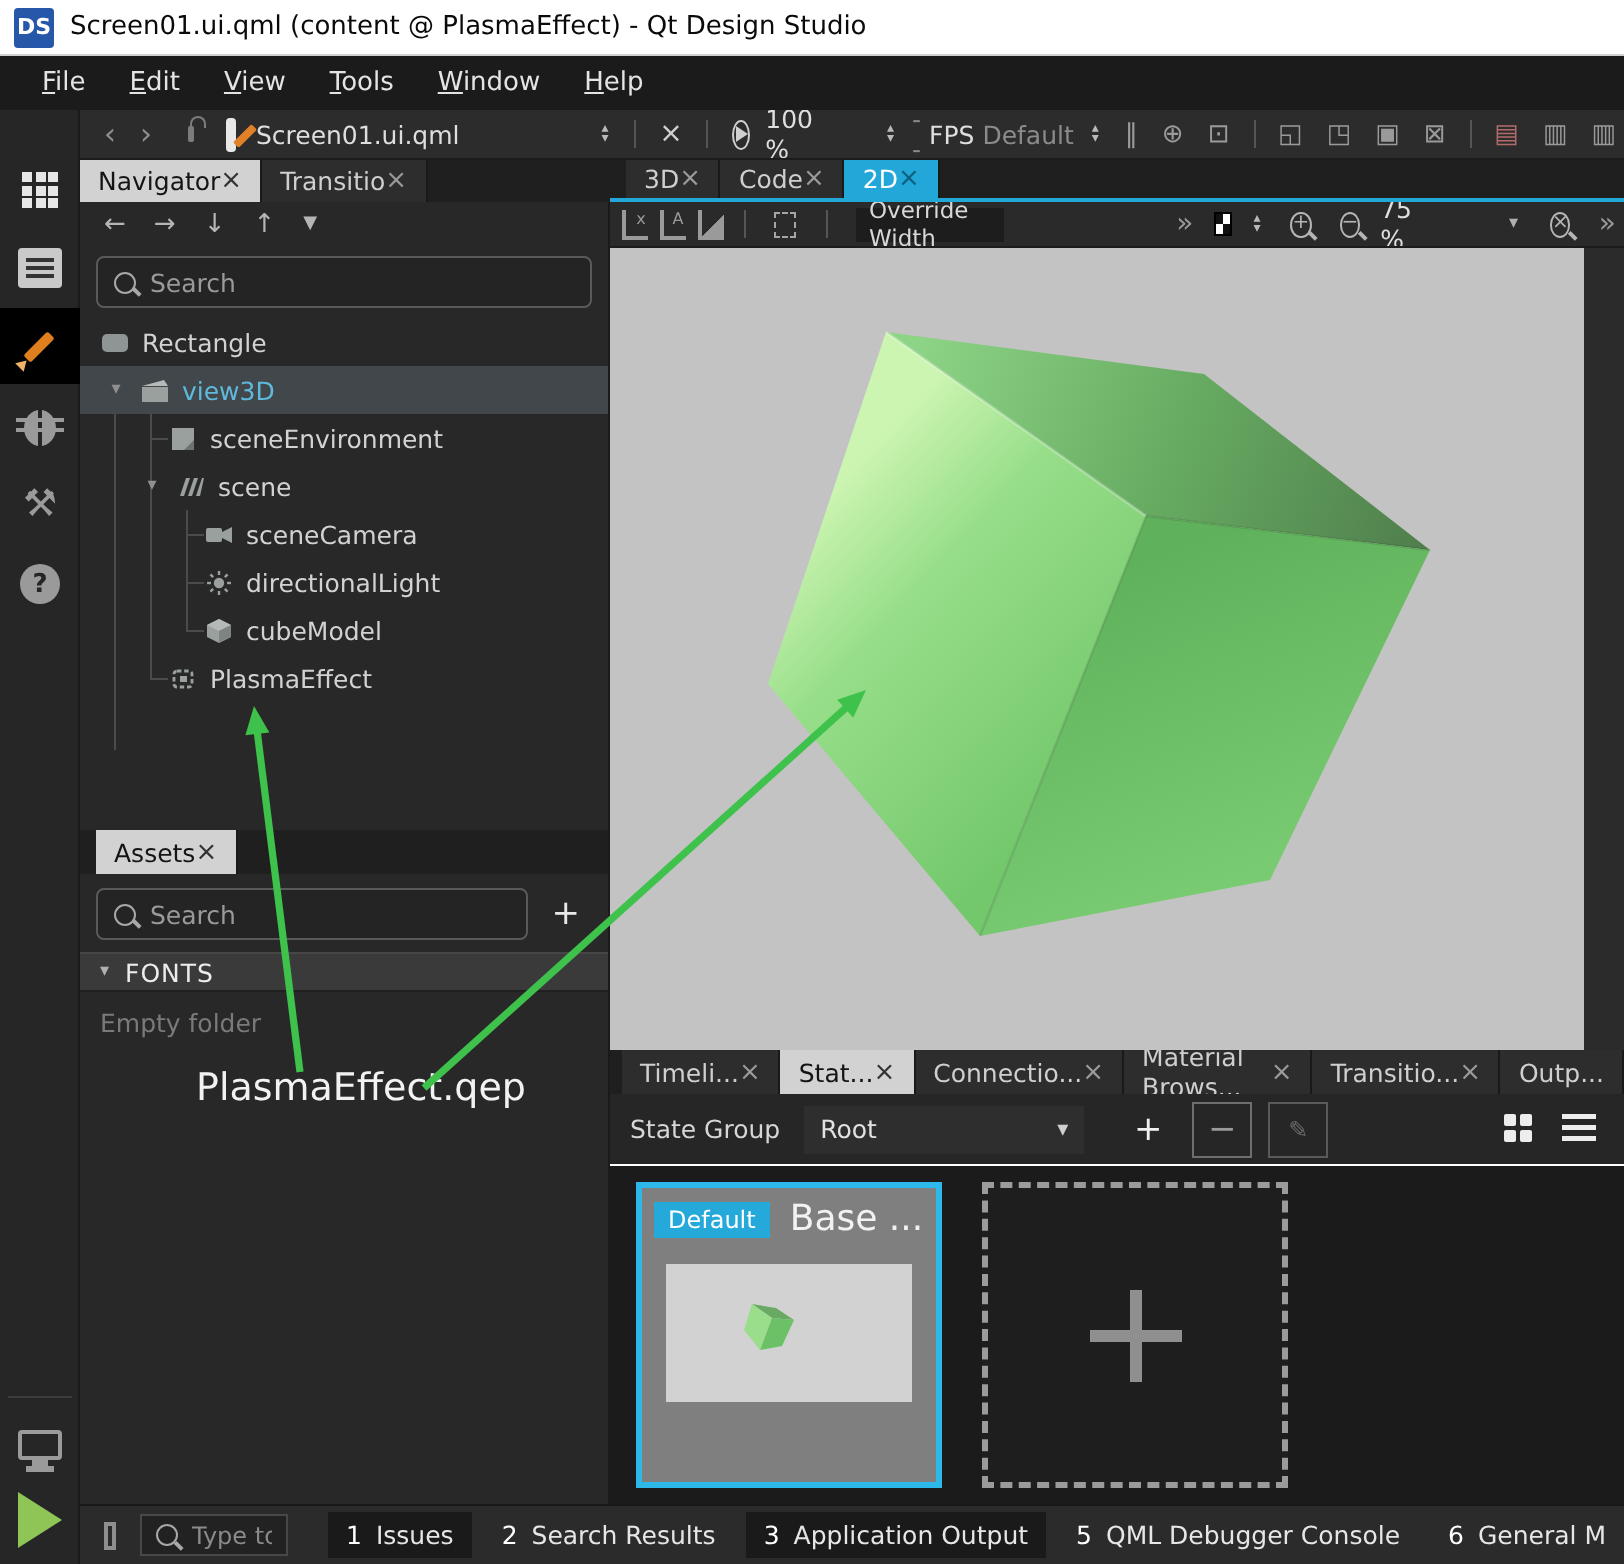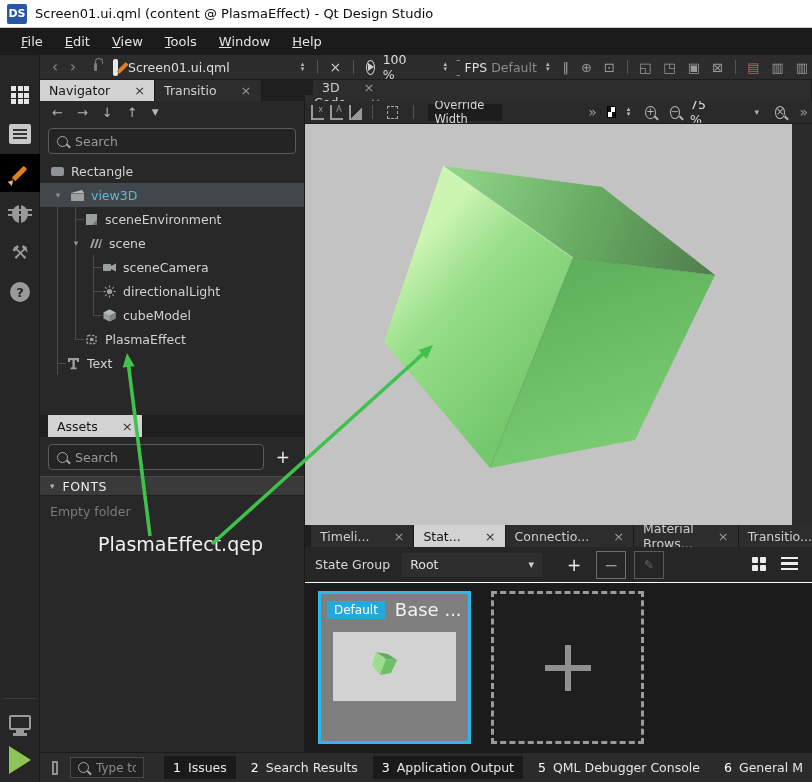--- a/index.html
+++ b/index.html
@@ -55,22 +55,22 @@
   .spin { display:inline-flex; flex-direction:column; align-items:center; line-height:5px; font-size:7px; color:#b9b9b9; padding:0 5px; }
   .vsep { width:1px; height:14px; background:#555; margin:0 4px; }
   .playcirc { width:15px; height:15px; border:1.7px solid #cfcfcf; border-radius:50%; display:flex; align-items:center; justify-content:center; margin:0 4px; }
   .playcirc i { width:0; height:0; border-left:6px solid #cfcfcf; border-top:4px solid transparent; border-bottom:4px solid transparent; margin-left:1px; }
   .tb-ico { color:#9a9a9a; font-size:13px; padding:0 4px; }
   .tb-ico.red { color:#b36a6a; }
   .x-ico { color:#cfcfcf; font-size:14px; padding:0 4px; }
 
   
   .left-tabs { left:40px; top:80px; width:265px; height:21px; background:#1f1f1f; display:flex; }
-  .editor-tabs { left:305px; top:80px; width:507px; height:21px; background:#1f1f1f; display:flex; border-bottom:2px solid #23a7d8;flex-direction:column; }
-  .tab { display:flex; align-items:center; gap:24px; padding:0 9px; font-size:12.5px; color:#cfcfcf; background:#2d2d2d; border-right:1px solid #191919; height:100%; }
+  .editor-tabs { left:305px; top:80px; width:507px; height:21px; background:#1f1f1f; display:flex; border-bottom:2px solid #23a7d8; }
+  .tab { display:flex; align-items:center; gap:0; padding:0 9px; font-size:12.5px; color:#cfcfcf; background:#2d2d2d; border-right:1px solid #191919; height:100%; }
   .tab .tclose { font-size:13px; color:#9a9a9a; }
   .tab.sel-light { background:#d2d2d2; color:#141414; }
   .tab.sel-light .tclose { color:#333; }
   .tab.sel-cyan { background:#23a7d8; color:#ffffff; }
   .tab.sel-cyan .tclose { color:#0d5f7e; }
 
   
   .navigator { left:40px; top:101px; width:265px; height:314px; background:#282828; border-right:1px solid #1a1a1a; }
   .nav-toolbar { height:22px; display:flex; align-items:center; gap:14px; padding-left:12px; color:#b5b5b5; font-size:13px; }
   .searchbox { margin:5px 8px; height:26px; border:1px solid #5a5a5a; border-radius:4px; background:#242424; display:flex; align-items:center; gap:7px; padding:0 8px; }
@@ -360,31 +360,20 @@
       <span class="tlabel">cubeModel</span>
     </div>
     <div class="trow d2">
       <span class="tick" style="left:35px"></span>
       <svg class="ticon" width="15" height="13">
           <rect x="3" y="2.5" width="9" height="8" rx="1.5" fill="none" stroke="#9aa09e" stroke-width="1.4" stroke-dasharray="2.2 1.4"></rect>
           <rect x="6" y="5" width="3.5" height="3" fill="#9aa09e"></rect>
         </svg>
       <span class="tlabel">PlasmaEffect</span>
     </div>
-    <div class="trow d1">
-      <span class="tick" style="left:17px"></span>
-      <svg class="ticon" width="15" height="13">
-          <rect x="2" y="1" width="11" height="2.2" fill="#9aa09e"></rect>
-          <rect x="2" y="1" width="2" height="4" fill="#9aa09e"></rect>
-          <rect x="11" y="1" width="2" height="4" fill="#9aa09e"></rect>
-          <rect x="6.4" y="1" width="2.4" height="11" fill="#9aa09e"></rect>
-          <rect x="4.6" y="10.5" width="6" height="1.8" fill="#9aa09e"></rect>
-        </svg>
-      <span class="tlabel">Text</span>
-    </div>
   </div>
 </div>
 
 <div class="abs assets">
   <div class="assets-tabs">
     <div class="tab sel-light" style="margin-left:8px">
       <span>Assets</span>
       <span class="tclose">×</span>
     </div>
   </div>

